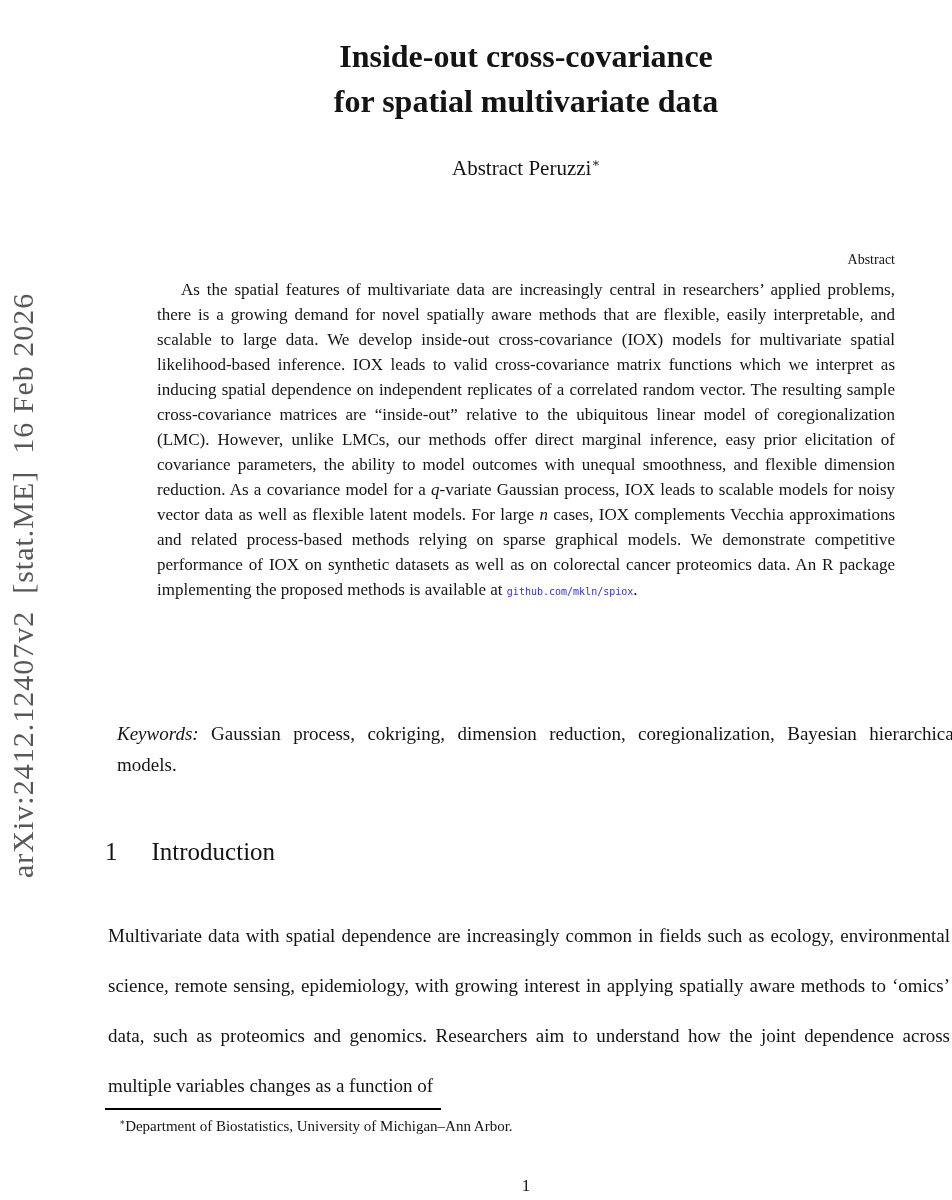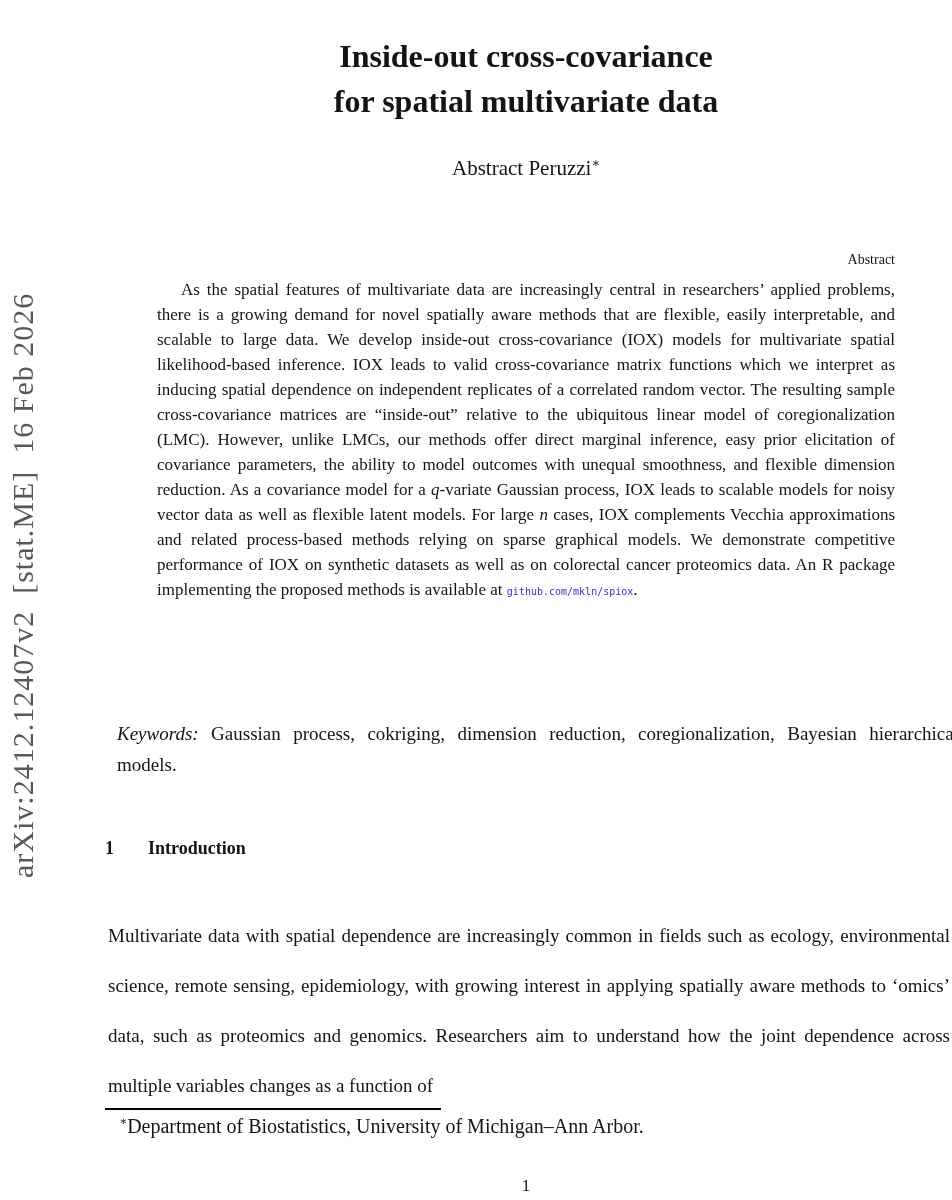--- a/index.html
+++ b/index.html
@@ -85,22 +85,22 @@
     margin: 12px;
     font-size: 19px;
     line-height: 31px;
     text-align: justify;
   }
   .section-heading {
     position: absolute;
     top: 838px;
     left: 0;
     margin: 0;
-    font-size: 18px;
-    font-weight: bold;
+    font-size: 25px;
+    font-weight: normal;
     text-align: right;
   }
   .section-number { margin-right: 34px; }
   .intro {
     position: absolute;
     top: 908px;
     left: 0;
     width: 842px;
     margin: 3px;
     font-size: 19px;
@@ -114,21 +114,21 @@
     width: 842px;
   }
   .footnote-rule {
     width: 336px;
     border-top: 2px solid #000000;
     margin-bottom: 6px;
   }
   .footnote-text {
     margin: 0;
     padding-left: 14px;
-    font-size: 20px;
+    font-size: 15px;
     line-height: 21px;
   }
   .page-number {
     position: absolute;
     top: 1176px;
     left: 0;
     width: 842px;
     text-align: center;
     font-size: 17px;
   }

